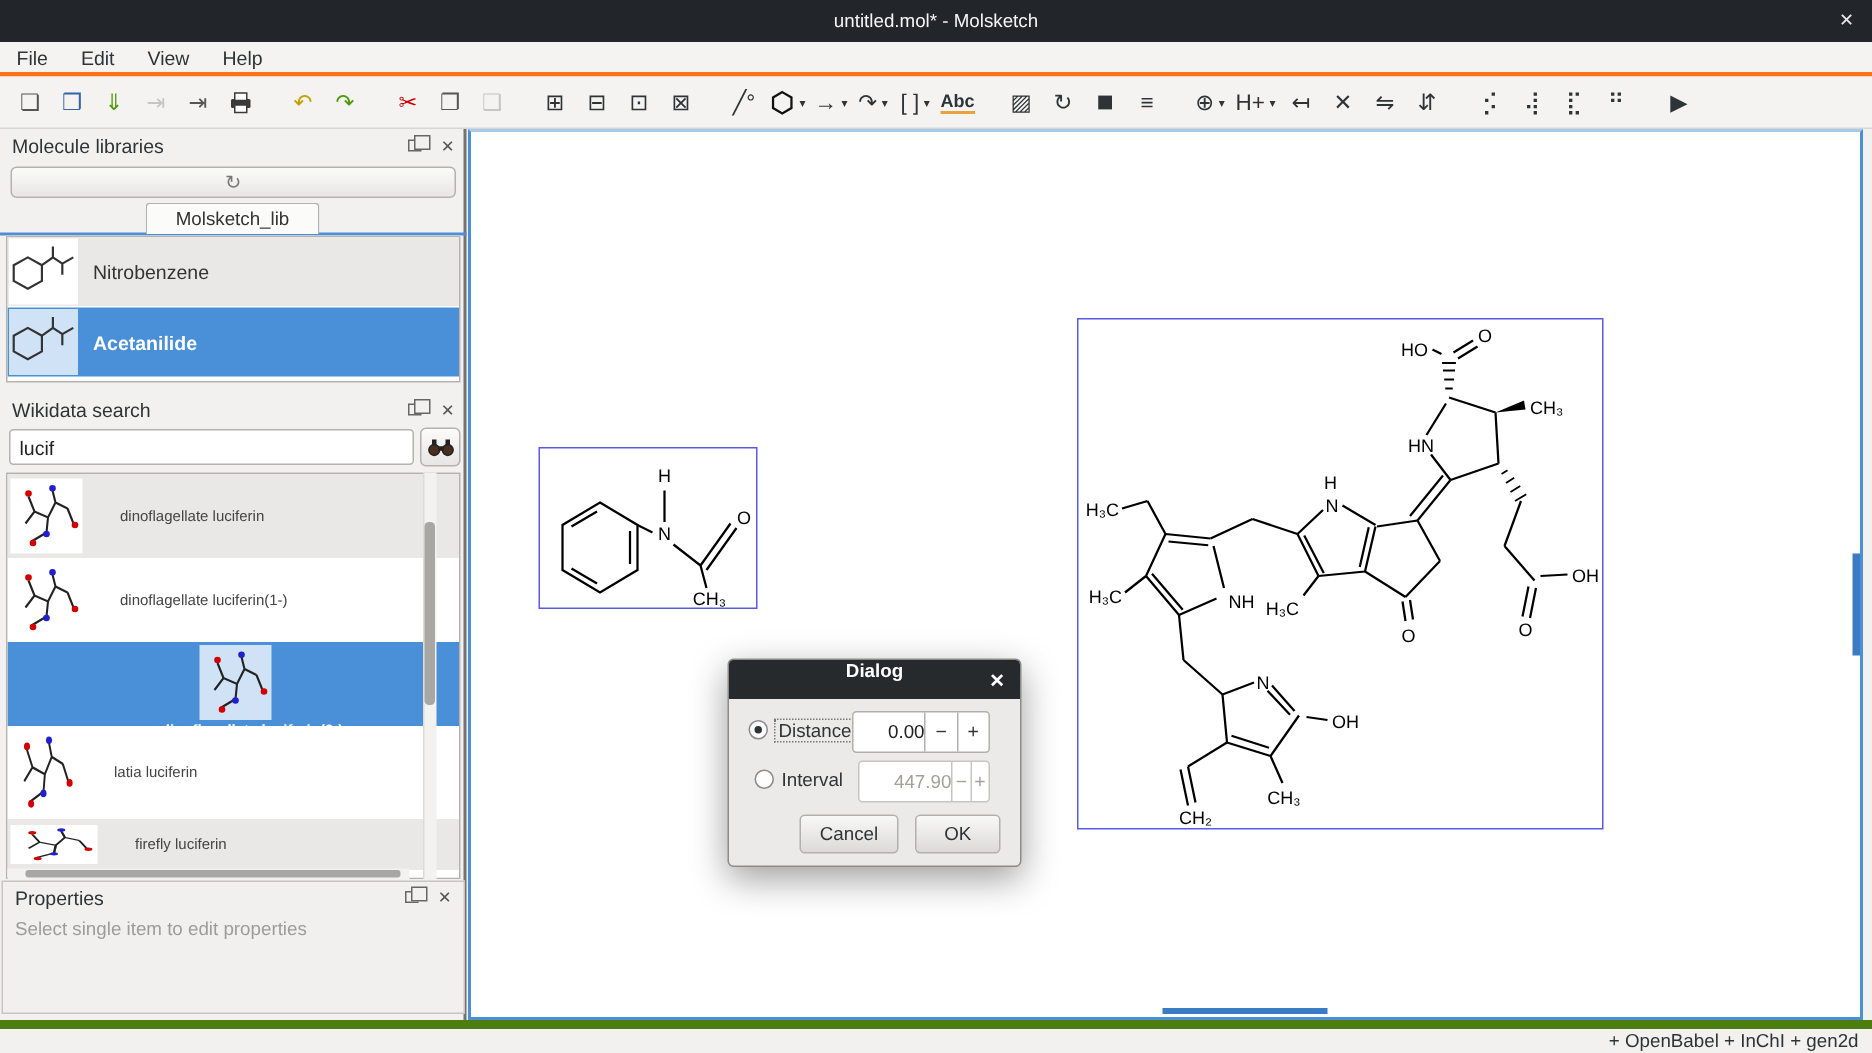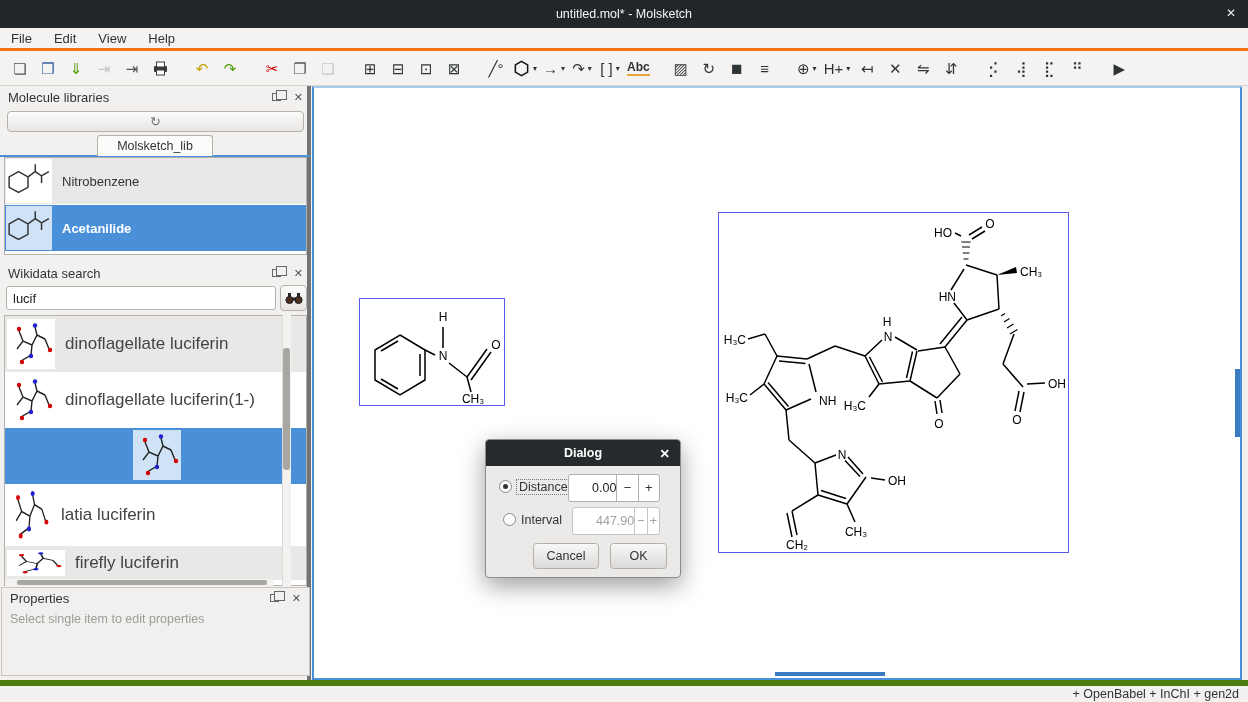--- a/index.html
+++ b/index.html
@@ -22,21 +22,21 @@
   .tool-btn { min-width:22px; height:26px; display:inline-flex; align-items:center;
     justify-content:center; margin:0 3px; font-size:15px; color:#2e3436; }
   .tool-btn.gap { margin-left:17px; }
   .tool-btn.disabled { opacity:.42; }
   .tool-btn .glyph { line-height:1; }
   .tool-btn.abc .glyph { font-size:12px; font-weight:bold; border-bottom:2px solid #e8a33d; padding-bottom:1px; }
   .tool-btn.big .glyph { font-size:19px; }
   .tool-btn .dd { font-size:8px; margin-left:3px; color:#333; }
   
   .dock { position:absolute; left:0; top:86px; width:311px; height:594px;
-    background:#f2f1f0; border-right:4px solid #737373; }
+    background:#f2f1f0; border-right:2px solid #737373; }
   .panel { position:absolute; left:0; width:311px; }
   .panel-head { height:22px; display:flex; align-items:center; padding:0 8px; }
   .panel-title { font-size:13px; color:#2e3436; flex:1; }
   .float-ico { width:9px; height:8px; border:1px solid #666; position:relative; margin-right:13px; }
   .float-ico::before { content:''; position:absolute; left:3px; top:-4px; width:9px; height:8px;
     border:1px solid #666; background:#f2f1f0; }
   .head-close { font-size:11px; color:#555; }
   
   .refresh-btn { position:absolute; left:7px; right:7px; top:25px; height:21px;
     background:linear-gradient(#fbfbfa,#e8e6e4); border:1px solid #b5b2ae; border-radius:4px;
@@ -62,21 +62,21 @@
   .search-btn { position:absolute; right:4px; top:23px; width:27px; height:26px;
     background:linear-gradient(#fbfbfa,#e8e6e4); border:1px solid #b5b2ae; border-radius:4px;
     display:flex; align-items:center; justify-content:center; }
   .wk-list { position:absolute; left:4px; right:4px; top:53px; height:271px;
     background:#fff; border:1px solid #b5b2ae; overflow:hidden; }
   .wk-row { display:flex; align-items:center; background:#fff; }
   .wk-row:nth-child(odd) { background:#e9e8e7; }
   .wk-row.selected { background:#4a90d9; }
   .wthumb { background:#fff; margin:2px 0 2px 2px; flex:none; overflow:hidden; }
   .wk-row.selected .wthumb { background:#cfe2f6; }
-  .wk-row .row-label { font-size:17px; color:#444; padding-left:10px; }
+  .wk-row .row-label { font-size:10px; color:#444; padding-left:25px; }
   .wk-row.selected .row-label { color:#fff; font-weight:bold; }
   .wk-vscroll { position:absolute; right:0; top:0; bottom:0; width:9px; background:#f3f2f1;
     border-left:1px solid #dddbd8; }
   .wk-vthumb { position:absolute; right:1px; top:33px; width:7px; height:122px;
     background:#a9a7a4; border-radius:3px; }
   .wk-hscroll { position:absolute; left:0; right:9px; bottom:0; height:7px; background:#f3f2f1; }
   .wk-hthumb { position:absolute; left:12px; bottom:1px; width:250px; height:5px;
     background:#a9a7a4; border-radius:2px; }
   
   .props { border:1px solid #c8c5c2; background:#f1f0ef; }
@@ -86,21 +86,21 @@
     background:#fff; border:2px solid #4a90d9; border-top-color:#a9cbec; }
   .sel-box { position:absolute; border:1px solid #5a5ae6; }
   .canvas svg text { font-family:"Liberation Sans",sans-serif; font-size:12px; fill:#000; }
   .hthumb { position:absolute; left:461px; top:584px; width:110px; height:4px; background:#3a7bc4; }
   .vthumb { position:absolute; left:921px; top:281px; width:5px; height:68px; background:#3a7bc4; }
   
   .dialog { position:absolute; left:171px; top:351px; width:196px; height:139px;
     background:#ebeae9; border:1px solid #8f8b86; border-radius:4px;
     box-shadow:0 8px 24px rgba(0,0,0,.38); }
   .dlg-title { height:26px; background:#262a2d; border-radius:3px 3px 0 0;
-    display:flex; align-items:center; justify-content:center; position:relative; }
+    display:flex; align-items:flex-start; justify-content:center; position:relative; }
   .dlg-title span { color:#fff; font-size:12.5px; font-weight:bold; }
   .dlg-close { position:absolute; right:10px; top:6px; color:#fff; font-size:11px; font-weight:bold; }
   .radio { width:13px; height:13px; border-radius:50%; border:1px solid #8a8a8a;
     background:#fdfdfd; position:absolute; }
   .radio.checked::after { content:''; position:absolute; left:3px; top:3px; width:5px; height:5px;
     border-radius:50%; background:#2e3436; }
   .dlg-label { position:absolute; font-size:12.5px; color:#2e3436; }
   .dlg-label.focus { outline:1px dotted #777; padding:0 2px; }
   .spin { position:absolute; height:28px; background:#fff; border:1px solid #b3b0ac;
     border-radius:3px; display:flex; }

